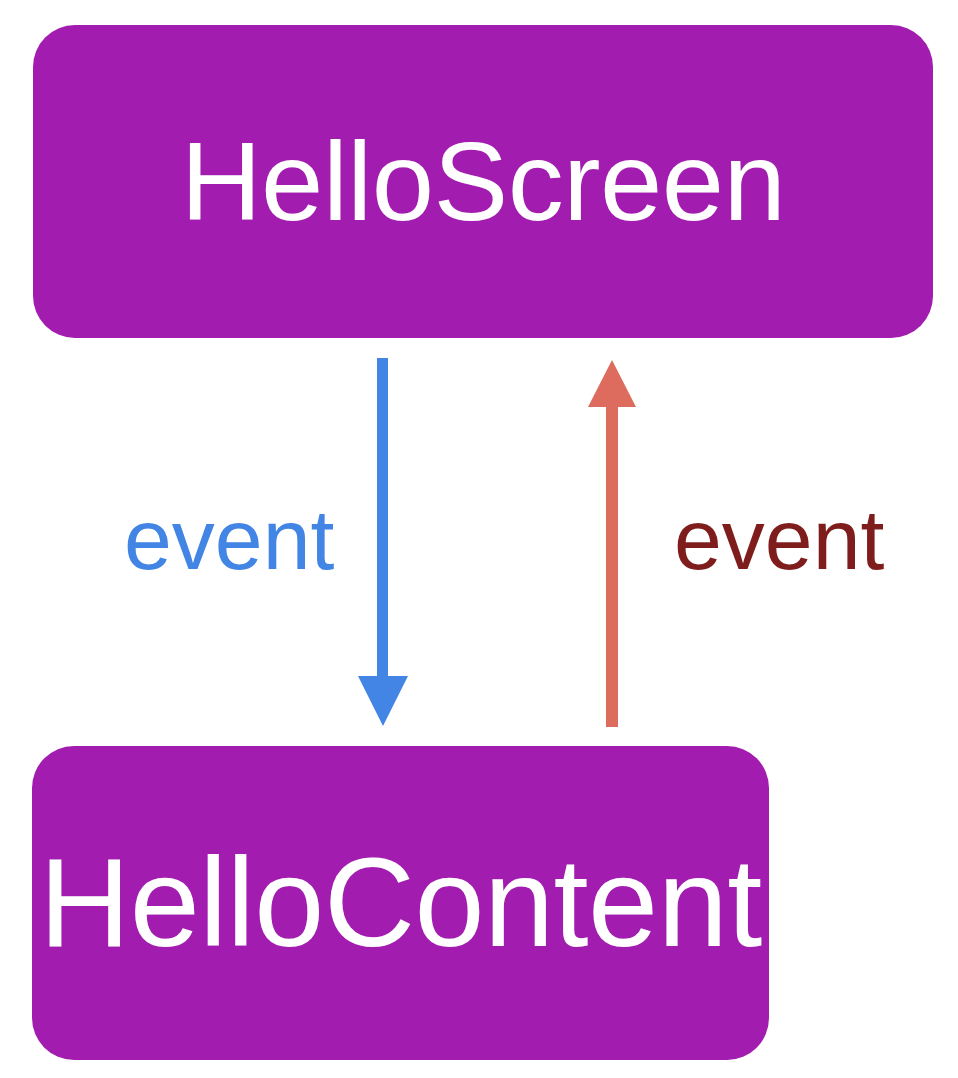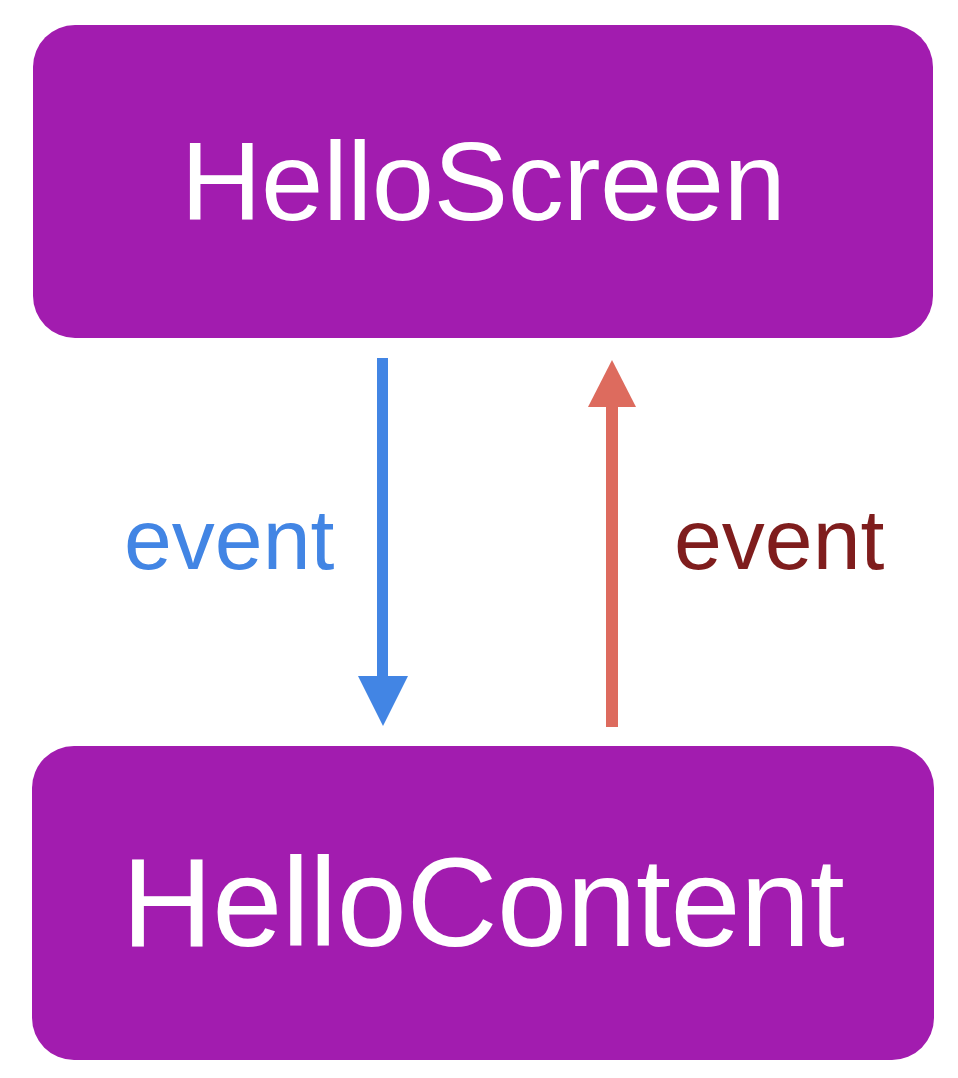--- a/index.html
+++ b/index.html
@@ -44,21 +44,21 @@
     width: 900px;
     height: 313px;
   }
   #node-screen .node-label {
     font-size: 112px;
   }
 
   #node-content {
     left: 32px;
     top: 746px;
-    width: 902px;
+    width: 737px;
     height: 314px;
   }
   #node-content .node-label {
     font-size: 126px;
   }
 
   
   .arrow-svg {
     position: absolute;
     left: 0;

